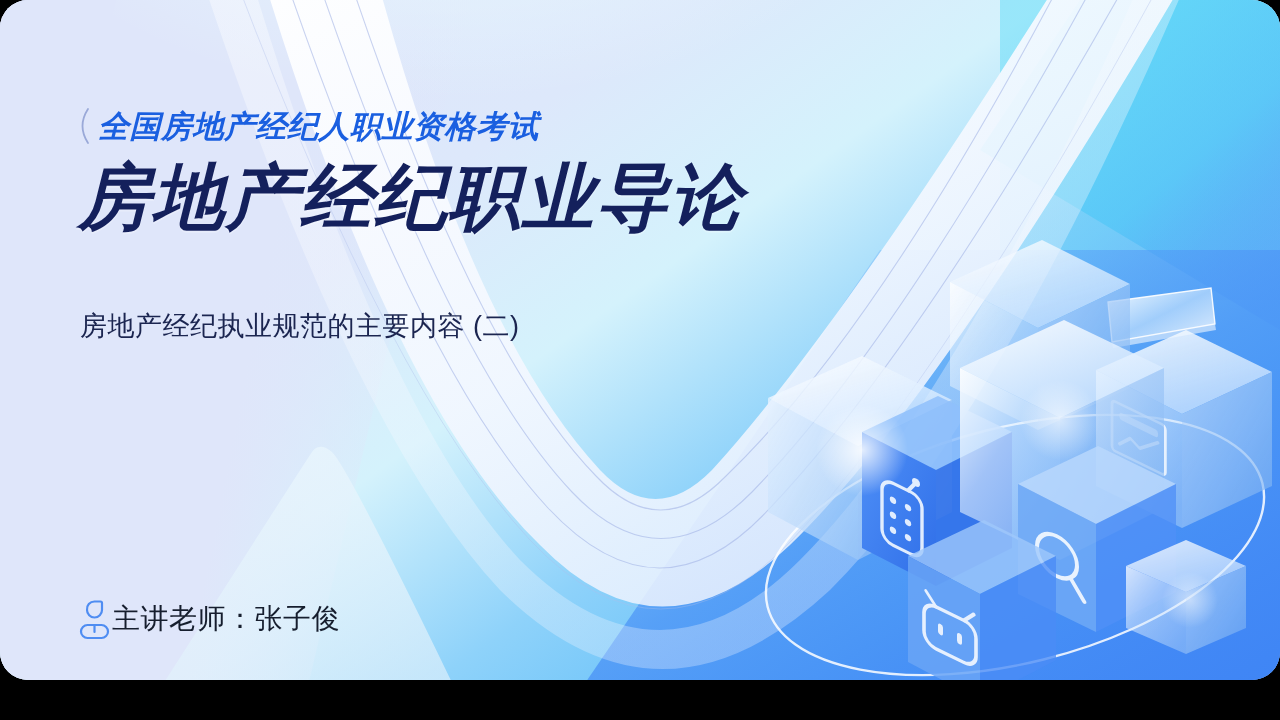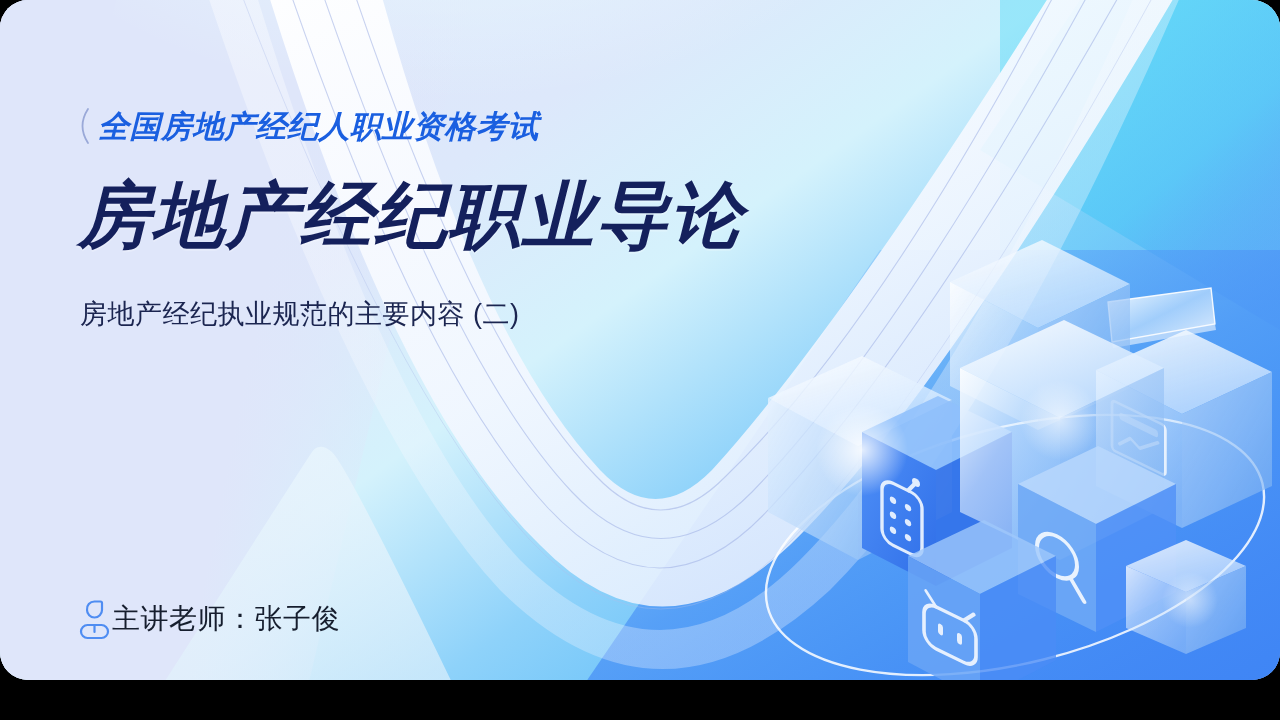--- a/index.html
+++ b/index.html
@@ -47,35 +47,35 @@
     font-weight: 700;
     font-style: italic;
     letter-spacing: 0.5px;
     color: #1a5fe0;
     white-space: nowrap;
     line-height: 1;
   }
   .title {
     position: absolute;
     left: 78px;
-    top: 178px;
+    top: 160px;
     font-size: 72px;
     font-weight: 700;
     font-style: italic;
     letter-spacing: 2px;
     color: #14205c;
     line-height: 1.05;
     white-space: nowrap;
     pointer-events: auto;
     text-shadow: 0 2px 0 rgba(255,255,255,0.25);
   }
   .subtitle {
     position: absolute;
     left: 80px;
-    top: 296px;
+    top: 308px;
     font-size: 27px;
     font-weight: 400;
     color: #1b2550;
     letter-spacing: 0.5px;
     white-space: nowrap;
     pointer-events: auto;
   }
   .presenter-row {
     position: absolute;
     left: 76px;

